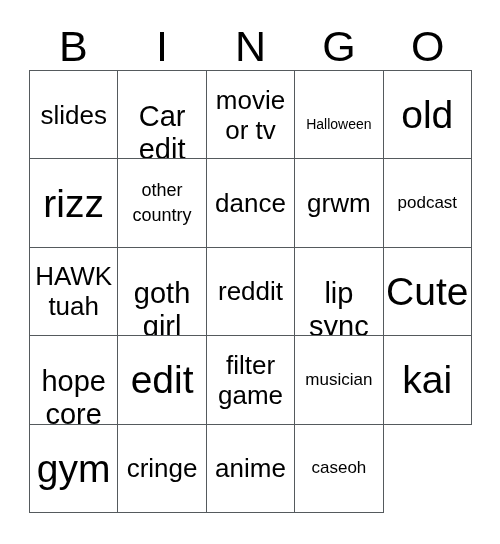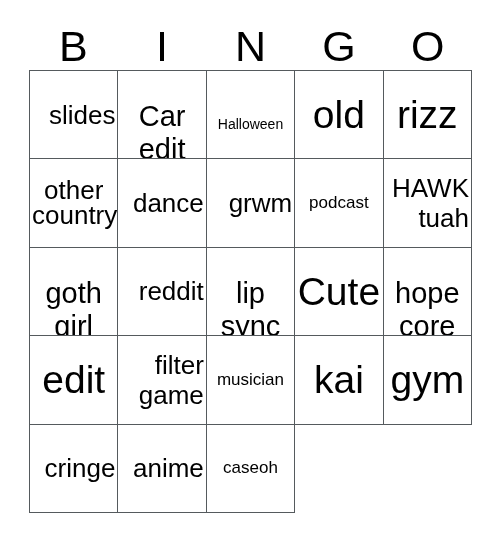--- a/index.html
+++ b/index.html
@@ -70,22 +70,22 @@
     display: block;
     width: 100%;
     color: #000000;
     font-family: "Liberation Sans", sans-serif;
     font-weight: 400;
     white-space: pre-line;
   }
   
   .sz-xl  { font-size: 39px; line-height: 35px; }
   .sz-lg  { font-size: 29px; line-height: 33px; margin-top: 36px; }
-  .sz-md  { font-size: 26px; line-height: 30px; text-align: right; }
-  .sz-sm  { font-size: 26px; line-height: 25px; text-align: center; }
+  .sz-md  { font-size: 26px; line-height: 30px; }
+  .sz-sm  { font-size: 18px; line-height: 25px; text-align: center; }
   .sz-xs  { font-size: 17px; line-height: 20px; }
   .sz-xxs { font-size: 14px; line-height: 17px; margin-top: 20px; }
 </style>
 </head>
 <body>
 
 <div id="bingo-card">
 
   <div id="header-row">
     <div class="header-letter">B</div>
@@ -96,20 +96,24 @@
   </div>
 
   <div id="bingo-grid">
 
     <div class="bingo-cell">
       <span class="cell-text sz-md">slides</span>
     </div>
     <div class="bingo-cell">
       <span class="cell-text sz-lg">Car
 edit</span>
+    </div>
+    <div class="bingo-cell">
+      <span class="cell-text sz-md">movie
+or tv</span>
     </div>
     <div class="bingo-cell">
       <span class="cell-text sz-xxs">Halloween</span>
     </div>
 
     <div class="bingo-cell">
       <span class="cell-text sz-xl">old</span>
     </div>
     <div class="bingo-cell">
       <span class="cell-text sz-xl">rizz</span>

